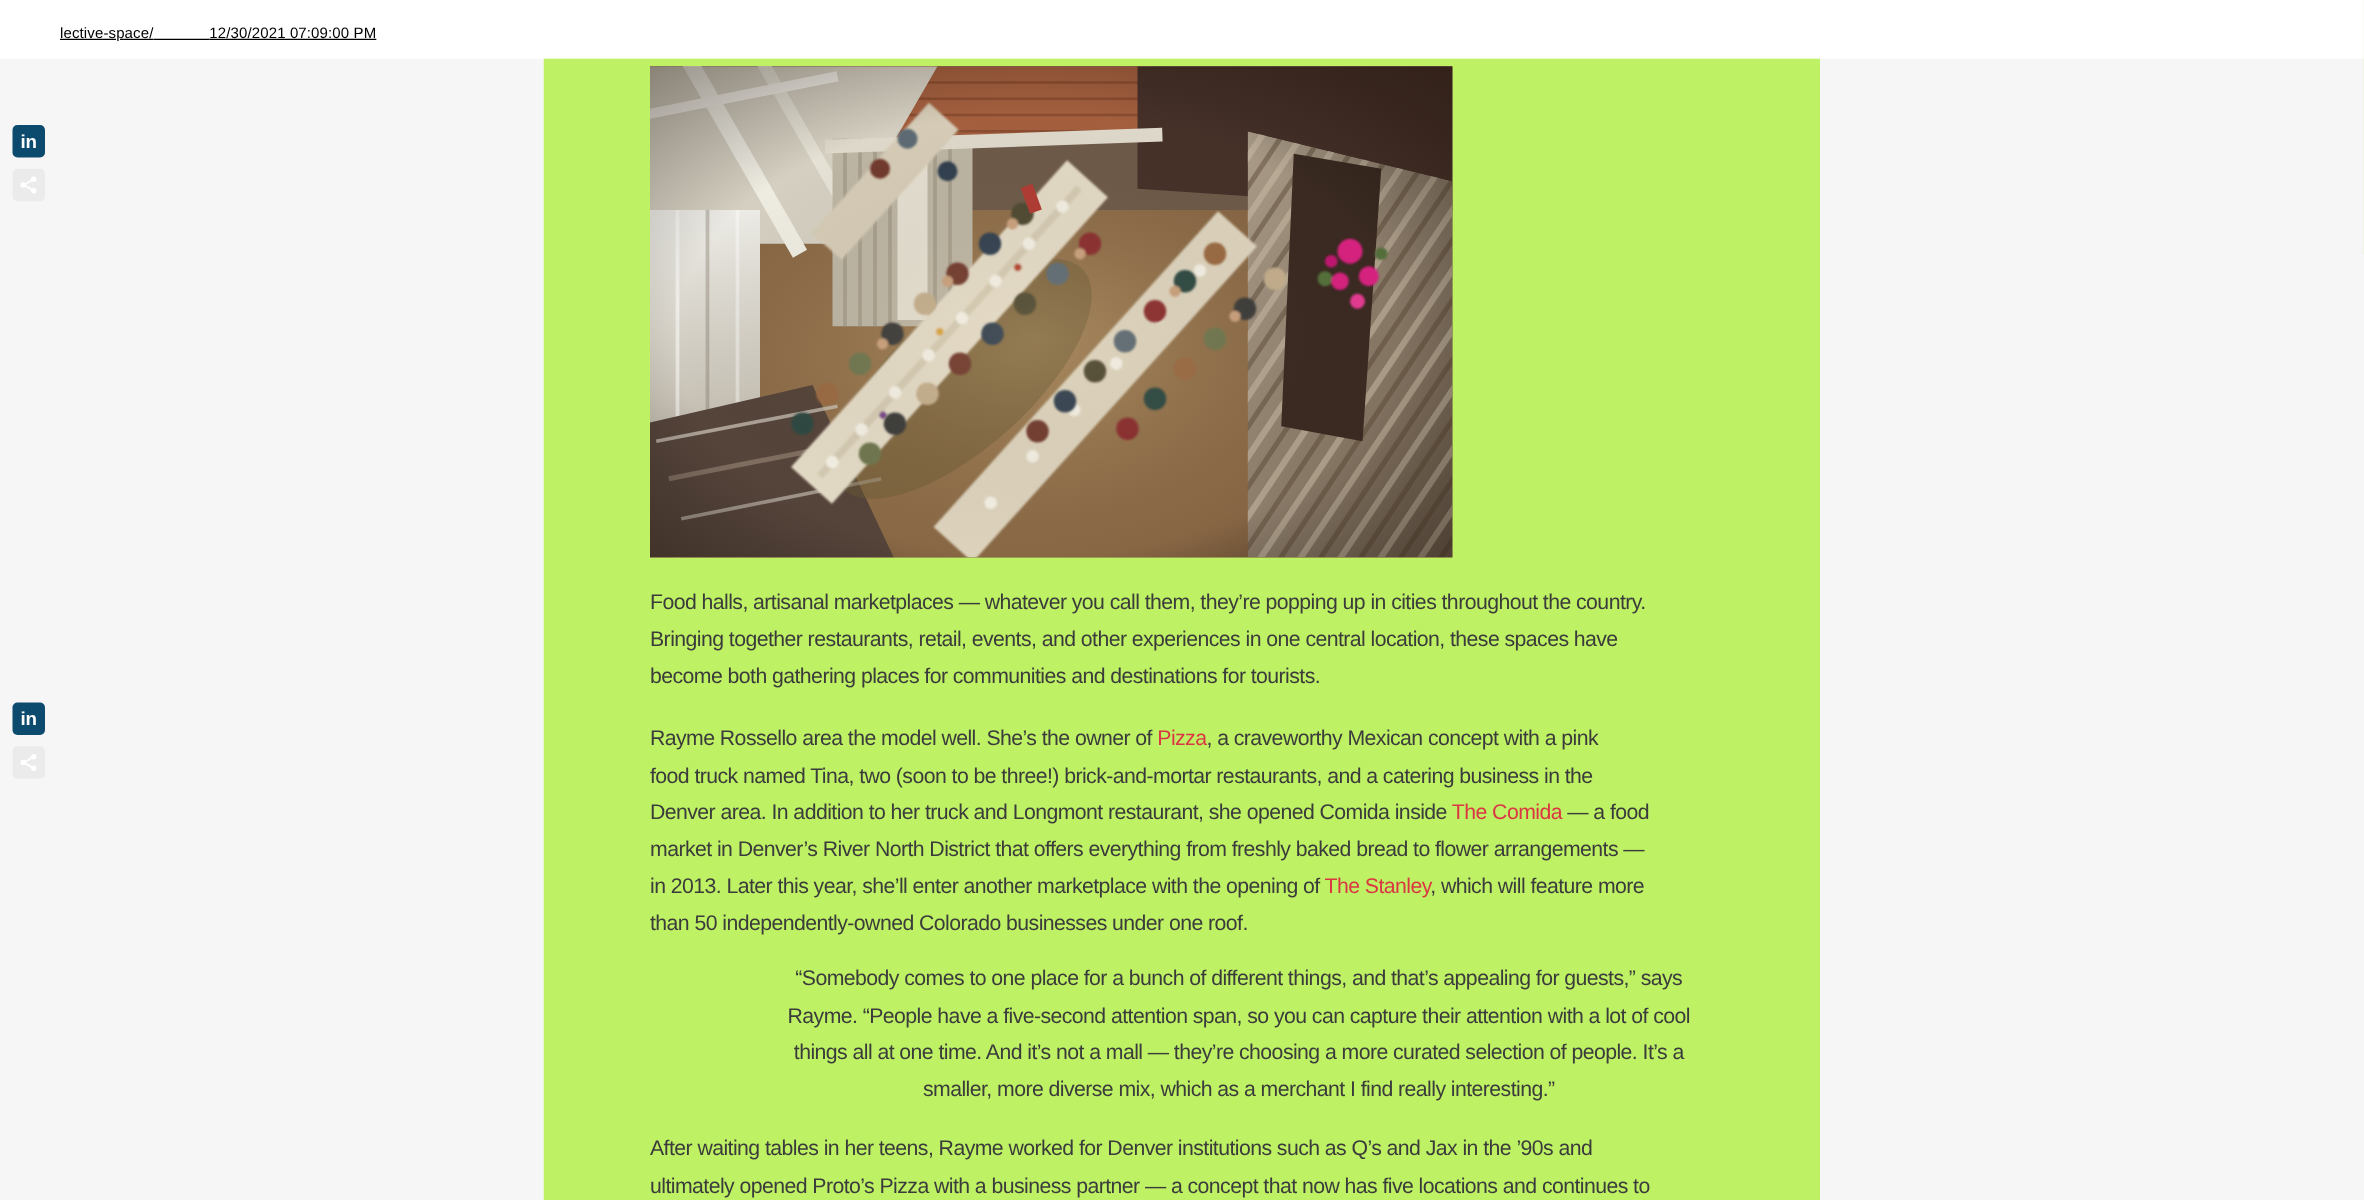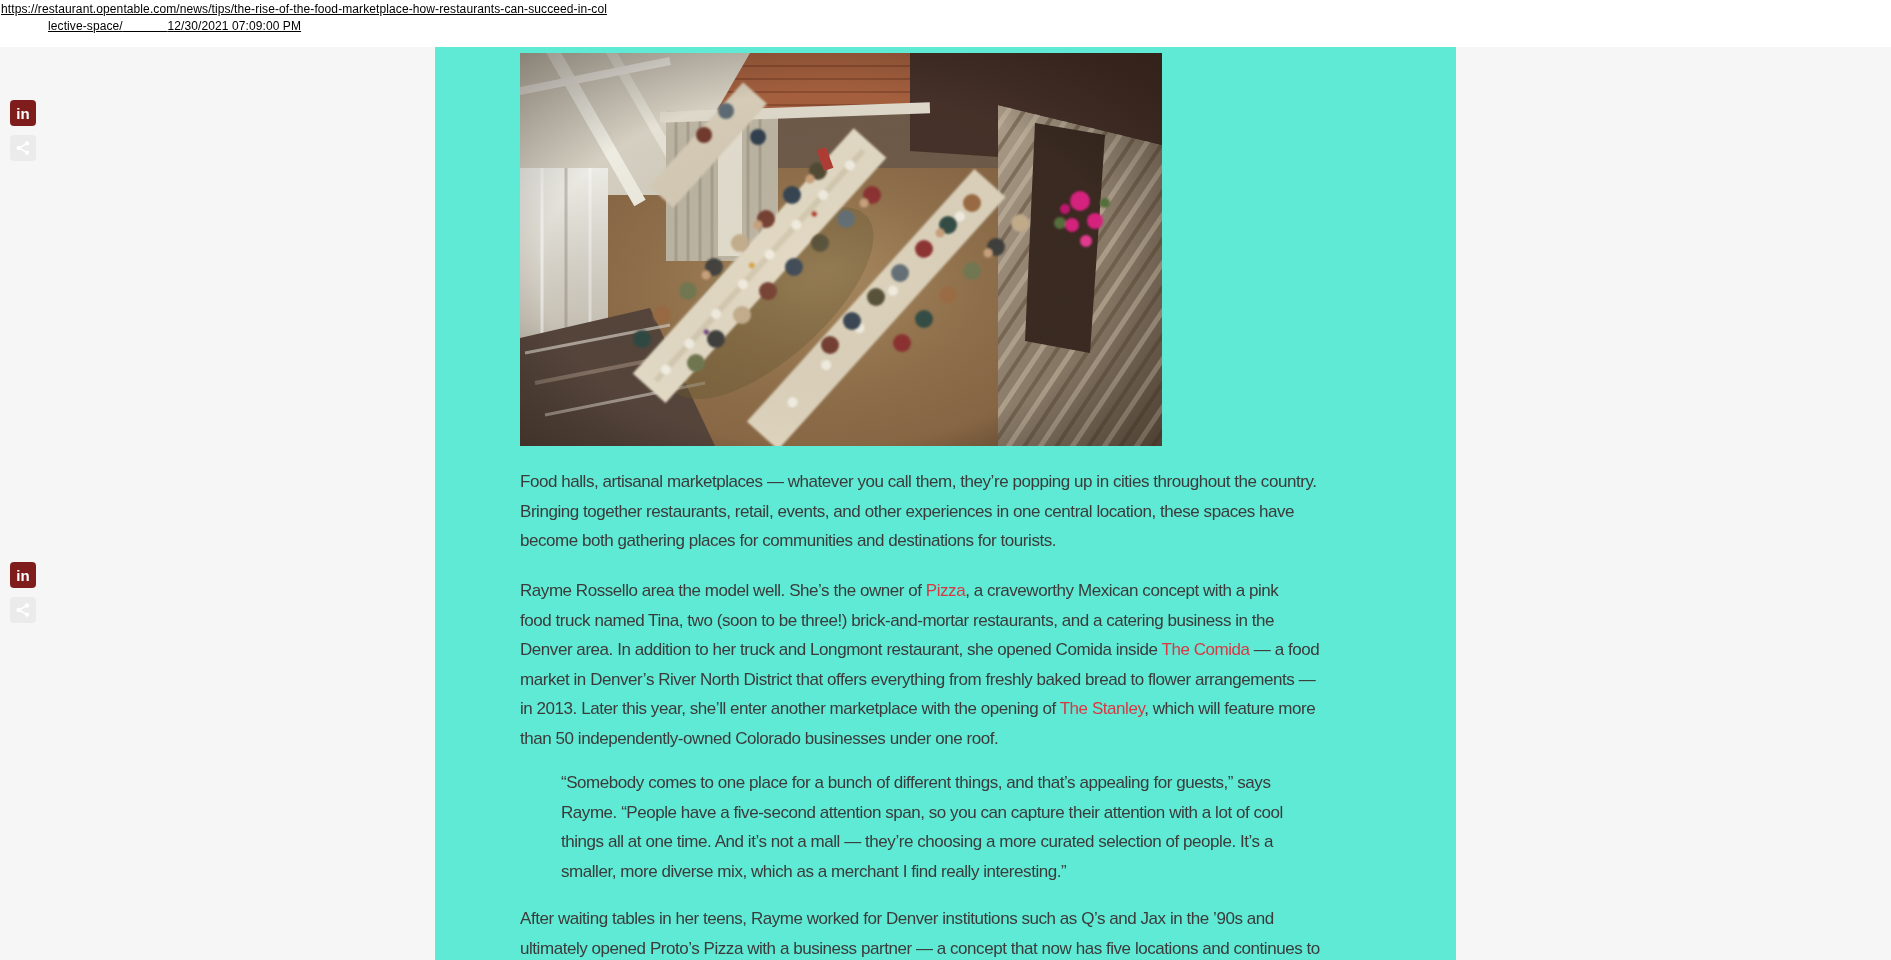--- a/index.html
+++ b/index.html
@@ -24,58 +24,57 @@
   .hdr-line1 { top: 2px; }
   .hdr-line2 { top: 19px; padding-left: 47px; }
 
   
   .share-btn {
     position: absolute; left: 10px; width: 26px; height: 26px;
     border-radius: 4px; display: flex; align-items: center; justify-content: center;
     box-sizing: border-box; cursor: pointer;
   }
   .share-btn.linkedin {
-    background: #7f1d1d; color: #fff; font-weight: bold; font-size: 15px;
+    background: #0c4a6e; color: #fff; font-weight: bold; font-size: 15px;
     font-family: "Liberation Sans", sans-serif;
   }
   .share-btn.generic { background: #ebebeb; }
   .li-1 { top: 100px; } .sh-1 { top: 135px; }
   .li-2 { top: 562px; } .sh-2 { top: 597px; }
 
   
   .article-sheet {
     position: absolute; left: 435px; top: 47px; width: 1021px; height: 913px;
-    background: #5eead4;
+    background: #bef264;
   }
   .hero {
     position: absolute; left: 85px; top: 6px; width: 642px; height: 393px;
     margin: 0; overflow: hidden; background: #7a5b3e;
   }
   .hero svg { display: block; width: 642px; height: 393px; }
 
   .body-text, .quote {
     position: absolute; margin: 0;
     font-size: 17px; line-height: 29.6px; letter-spacing: -0.45px;
     color: #3b3b3b; white-space: pre-line;
   }
   .body-text { left: 85px; width: 936px; }
   .quote { left: 126px; width: 860px; }
   .p-1 { top: 420px; }
   .p-2 { top: 529px; }
-  .q-1 { top: 721px; }
+  .q-1 { top: 721px; text-align: center; }
   .p-3 { top: 857px; }
   a.link { color: #da3743; text-decoration: none; cursor: pointer; }
 </style>
 </head>
 <body>
 
 <div class="stage">
 
   <div class="print-header">
-    <div class="hdr-line hdr-line1">https://restaurant.opentable.com/news/tips/the-rise-of-the-food-marketplace-how-restaurants-can-succeed-in-col</div>
     <div class="hdr-line hdr-line2"><span>lective-space/</span><span>&nbsp;&nbsp;&nbsp;&nbsp;&nbsp;&nbsp;&nbsp;&nbsp;&nbsp;&nbsp;&nbsp;&nbsp;&nbsp;</span><span>12/30/2021 07:09:00 PM</span></div>
   </div>
 
   <div class="share-btn linkedin li-1">
     <span>in</span>
   </div>
   <div class="share-btn generic sh-1">
     <svg width="16" height="16" viewBox="0 0 16 16">
       <g stroke="#ffffff" stroke-width="1.6" fill="#ffffff">
         <line x1="4.2" y1="8" x2="11.5" y2="3.6"></line>

